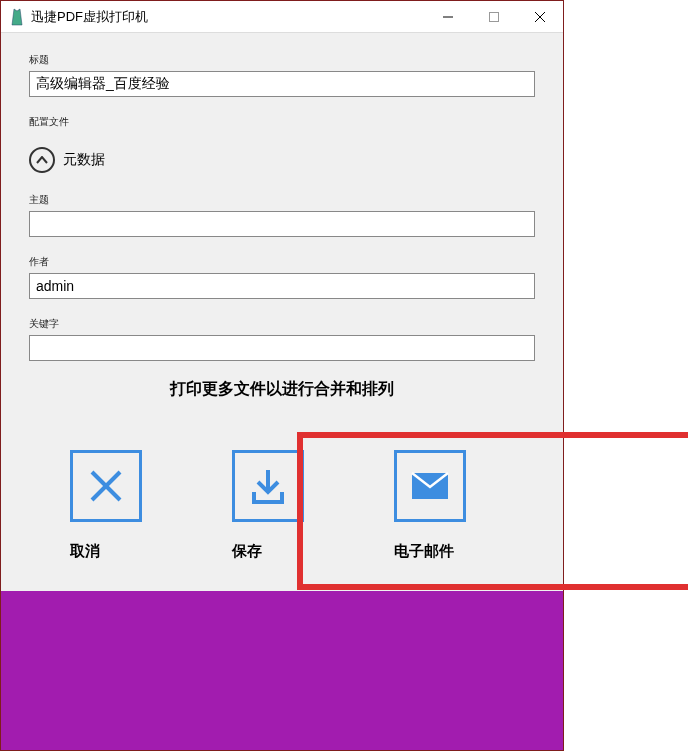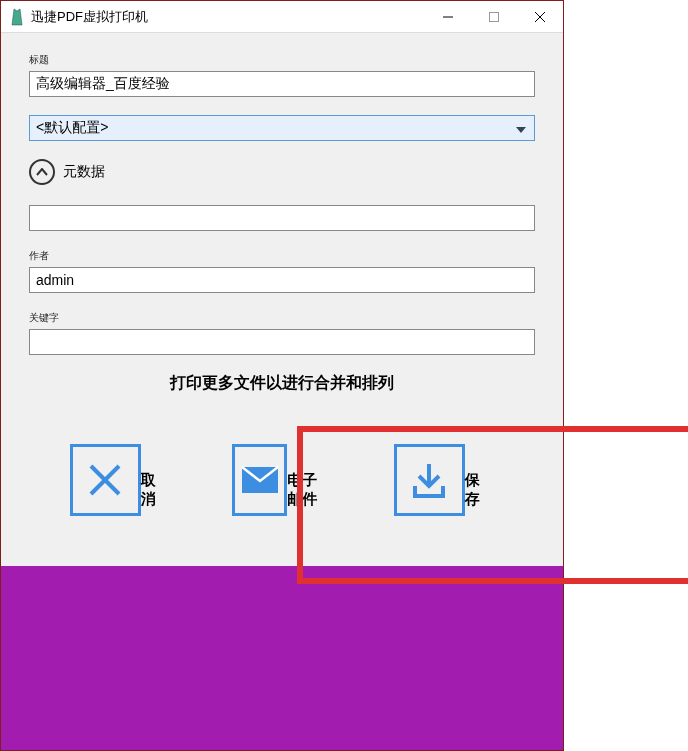--- a/index.html
+++ b/index.html
@@ -22,21 +22,21 @@
     .select-input { width: 100%; height: 26px; border: 1px solid #5a9bd5; background: #e6f0fc; padding: 2px 6px; font-size: 14px; position: relative; display: flex; align-items: center; cursor: pointer; }
     .select-arrow { position: absolute; right: 8px; }
     
     .meta-toggle { display: flex; align-items: center; margin-bottom: 20px; margin-top: 14px; cursor: pointer; }
     .toggle-circle { width: 26px; height: 26px; border: 2px solid #333; border-radius: 50%; display: flex; align-items: center; justify-content: center; margin-right: 8px; }
     .toggle-circle svg { width: 12px; height: 8px; }
     
     .instruction { text-align: center; font-size: 16px; font-weight: bold; margin-bottom: 50px; }
     
     .buttons-row { display: flex; justify-content: space-around; padding: 0 10px 30px 10px; position: relative; }
-    .action-btn { display: flex; flex-direction: row; align-items: center; cursor: pointer; width: 100px; }
+    .action-btn { display: flex; flex-direction: column; cursor: pointer; width: 100px; }
     .action-icon-box { width: 72px; height: 72px; border: 3px solid #3d8de0; display: flex; align-items: center; justify-content: center; margin-bottom: 20px; }
     .action-label { font-size: 15px; font-weight: bold; color: #000; }
     
     .highlight-box { position: absolute; border: 6px solid #e03030; top: -18px; left: 268px; width: 402px; height: 158px; pointer-events: none; }
   </style>
 </head>
 <body>
 
 <div class="window">
 
@@ -68,40 +68,34 @@
   </div>
 
   <div class="content">
 
     <div class="field">
       <label class="field-label">标题</label>
       <input class="text-input" type="text" value="高级编辑器_百度经验" style="">
     </div>
 
     <div class="field">
-      <div class="select-input">
-        <span>&lt;默认配置&gt;</span>
-        <span class="select-arrow">
-          <svg width="10" height="6" viewBox="0 0 10 6">
-              <path d="M0 0 L5 6 L10 0 Z" fill="#345"></path>
-            </svg>
-        </span>
-      </div>
+      <label class="field-label">配置文件</label>
     </div>
 
     <div class="meta-toggle">
       <span class="toggle-circle">
         <svg viewBox="0 0 12 8">
             <path d="M1 7 L6 1 L11 7" fill="none" stroke="#333" stroke-width="2"></path>
           </svg>
       </span>
       <span>元数据</span>
     </div>
 
     <div class="field">
+      <label class="field-label">主题</label>
       <input class="text-input" type="text" value="" style="">
     </div>
 
     <div class="field">
       <label class="field-label">作者</label>
       <input class="text-input" type="text" value="admin" style="">
     </div>
 
     <div class="field">
       <label class="field-label">关键字</label>
@@ -119,36 +113,36 @@
               <line x1="32" y1="4" x2="4" y2="32" stroke="#3d8de0" stroke-width="4"></line>
             </svg>
         </div>
         <span class="action-label">取消</span>
       </div>
 
 
 
       <div class="action-btn">
         <div class="action-icon-box">
-          <svg width="40" height="30" viewBox="0 0 40 30">
-            <rect x="2" y="2" width="36" height="26" fill="#3d8de0"></rect>
-            <path d="M2 2 L20 16 L38 2" fill="none" stroke="#fff" stroke-width="2.5"></path>
-          </svg>
-        </div>
-        <span class="action-label">电子邮件</span>
-      </div>
-
-      <div class="action-btn">
-        <div class="action-icon-box">
           <svg width="40" height="40" viewBox="0 0 40 40">
             <line x1="20" y1="4" x2="20" y2="24" stroke="#3d8de0" stroke-width="4"></line>
             <path d="M10 16 L20 26 L30 16" fill="none" stroke="#3d8de0" stroke-width="4"></path>
             <path d="M6 26 L6 36 L34 36 L34 26" fill="none" stroke="#3d8de0" stroke-width="4"></path>
           </svg>
         </div>
         <span class="action-label">保存</span>
       </div>
 
+      <div class="action-btn">
+        <div class="action-icon-box">
+          <svg width="40" height="30" viewBox="0 0 40 30">
+            <rect x="2" y="2" width="36" height="26" fill="#3d8de0"></rect>
+            <path d="M2 2 L20 16 L38 2" fill="none" stroke="#fff" stroke-width="2.5"></path>
+          </svg>
+        </div>
+        <span class="action-label">电子邮件</span>
+      </div>
+
       <div class="highlight-box"></div>
     </div>
 
   </div>
 </div>
 
 </body></html>

